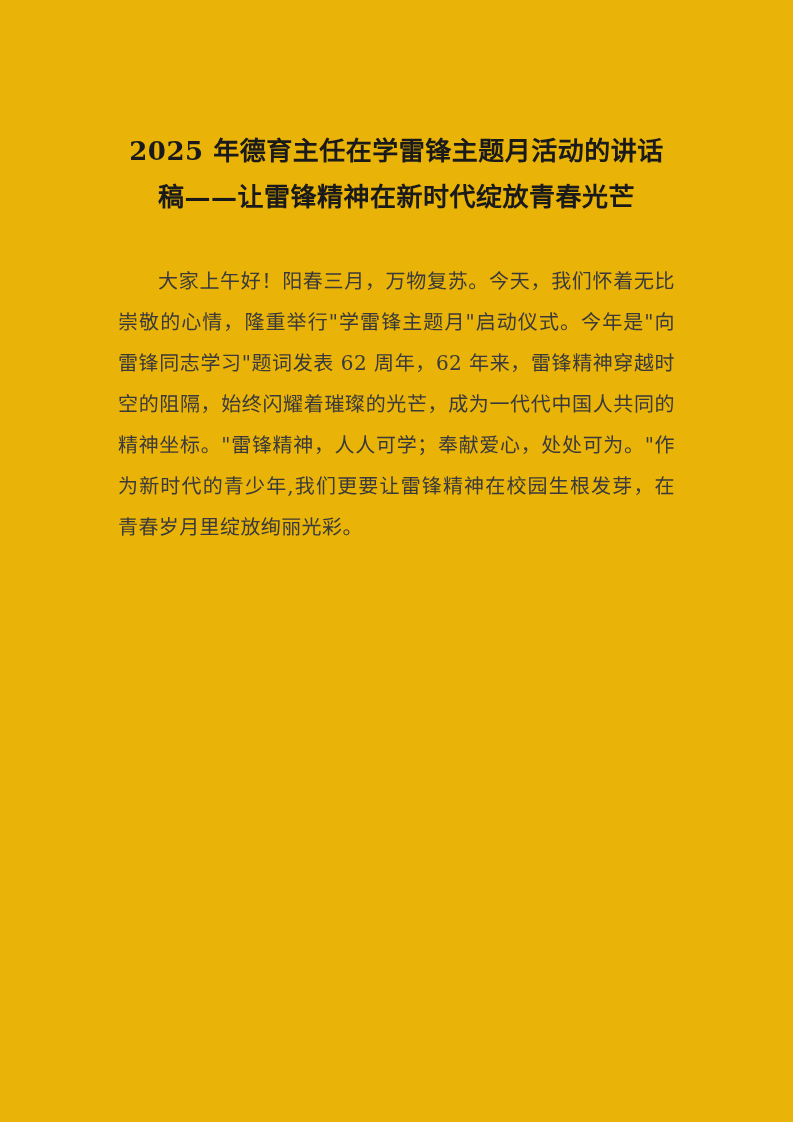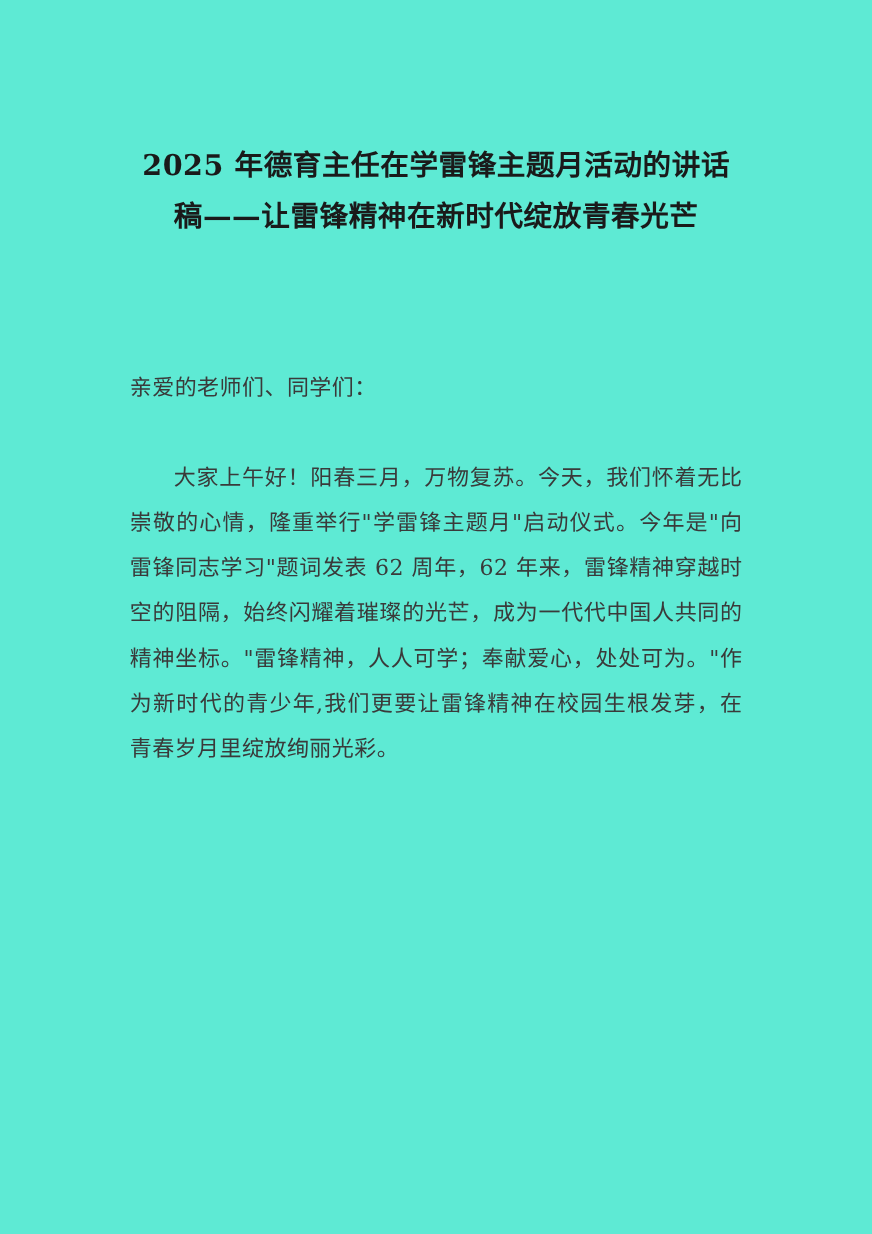--- a/index.html
+++ b/index.html
@@ -7,21 +7,21 @@
     margin: 0;
     padding: 0;
     background: #ffffff;
   }
 
   .page {
     position: relative;
     width: 793px;
     height: 1122px;
     margin: 0 auto;
-    background: #5eead4;
+    background: #eab308;
     overflow: hidden;
     box-sizing: border-box;
   }
 
   .content {
     position: absolute;
     left: 118px;
     top: 0;
     width: 557px;
   }
@@ -69,20 +69,19 @@
   }
 </style>
 </head>
 <body>
 
 <div class="page">
   <div class="content">
 
     <h1 class="doc-title">2025 年德育主任在学雷锋主题月活动的讲话稿——让雷锋精神在新时代绽放青春光芒</h1>
 
-    <p class="body-block salutation">亲爱的老师们、同学们：</p>
 
     <p class="body-block para">大家上午好！阳春三月，万物复苏。今天，我们怀着无比崇敬的心情，隆重举行"学雷锋主题月"启动仪式。今年是"向雷锋同志学习"题词发表 62 周年，62 年来，雷锋精神穿越时空的阻隔，始终闪耀着璀璨的光芒，成为一代代中国人共同的精神坐标。"雷锋精神，人人可学；奉献爱心，处处可为。"作为新时代的青少年,我们更要让雷锋精神在校园生根发芽，在青春岁月里绽放绚丽光彩。</p>
 
 
     <div class="spacer-bottom"></div>
   </div>
 </div>
 
 </body></html>

